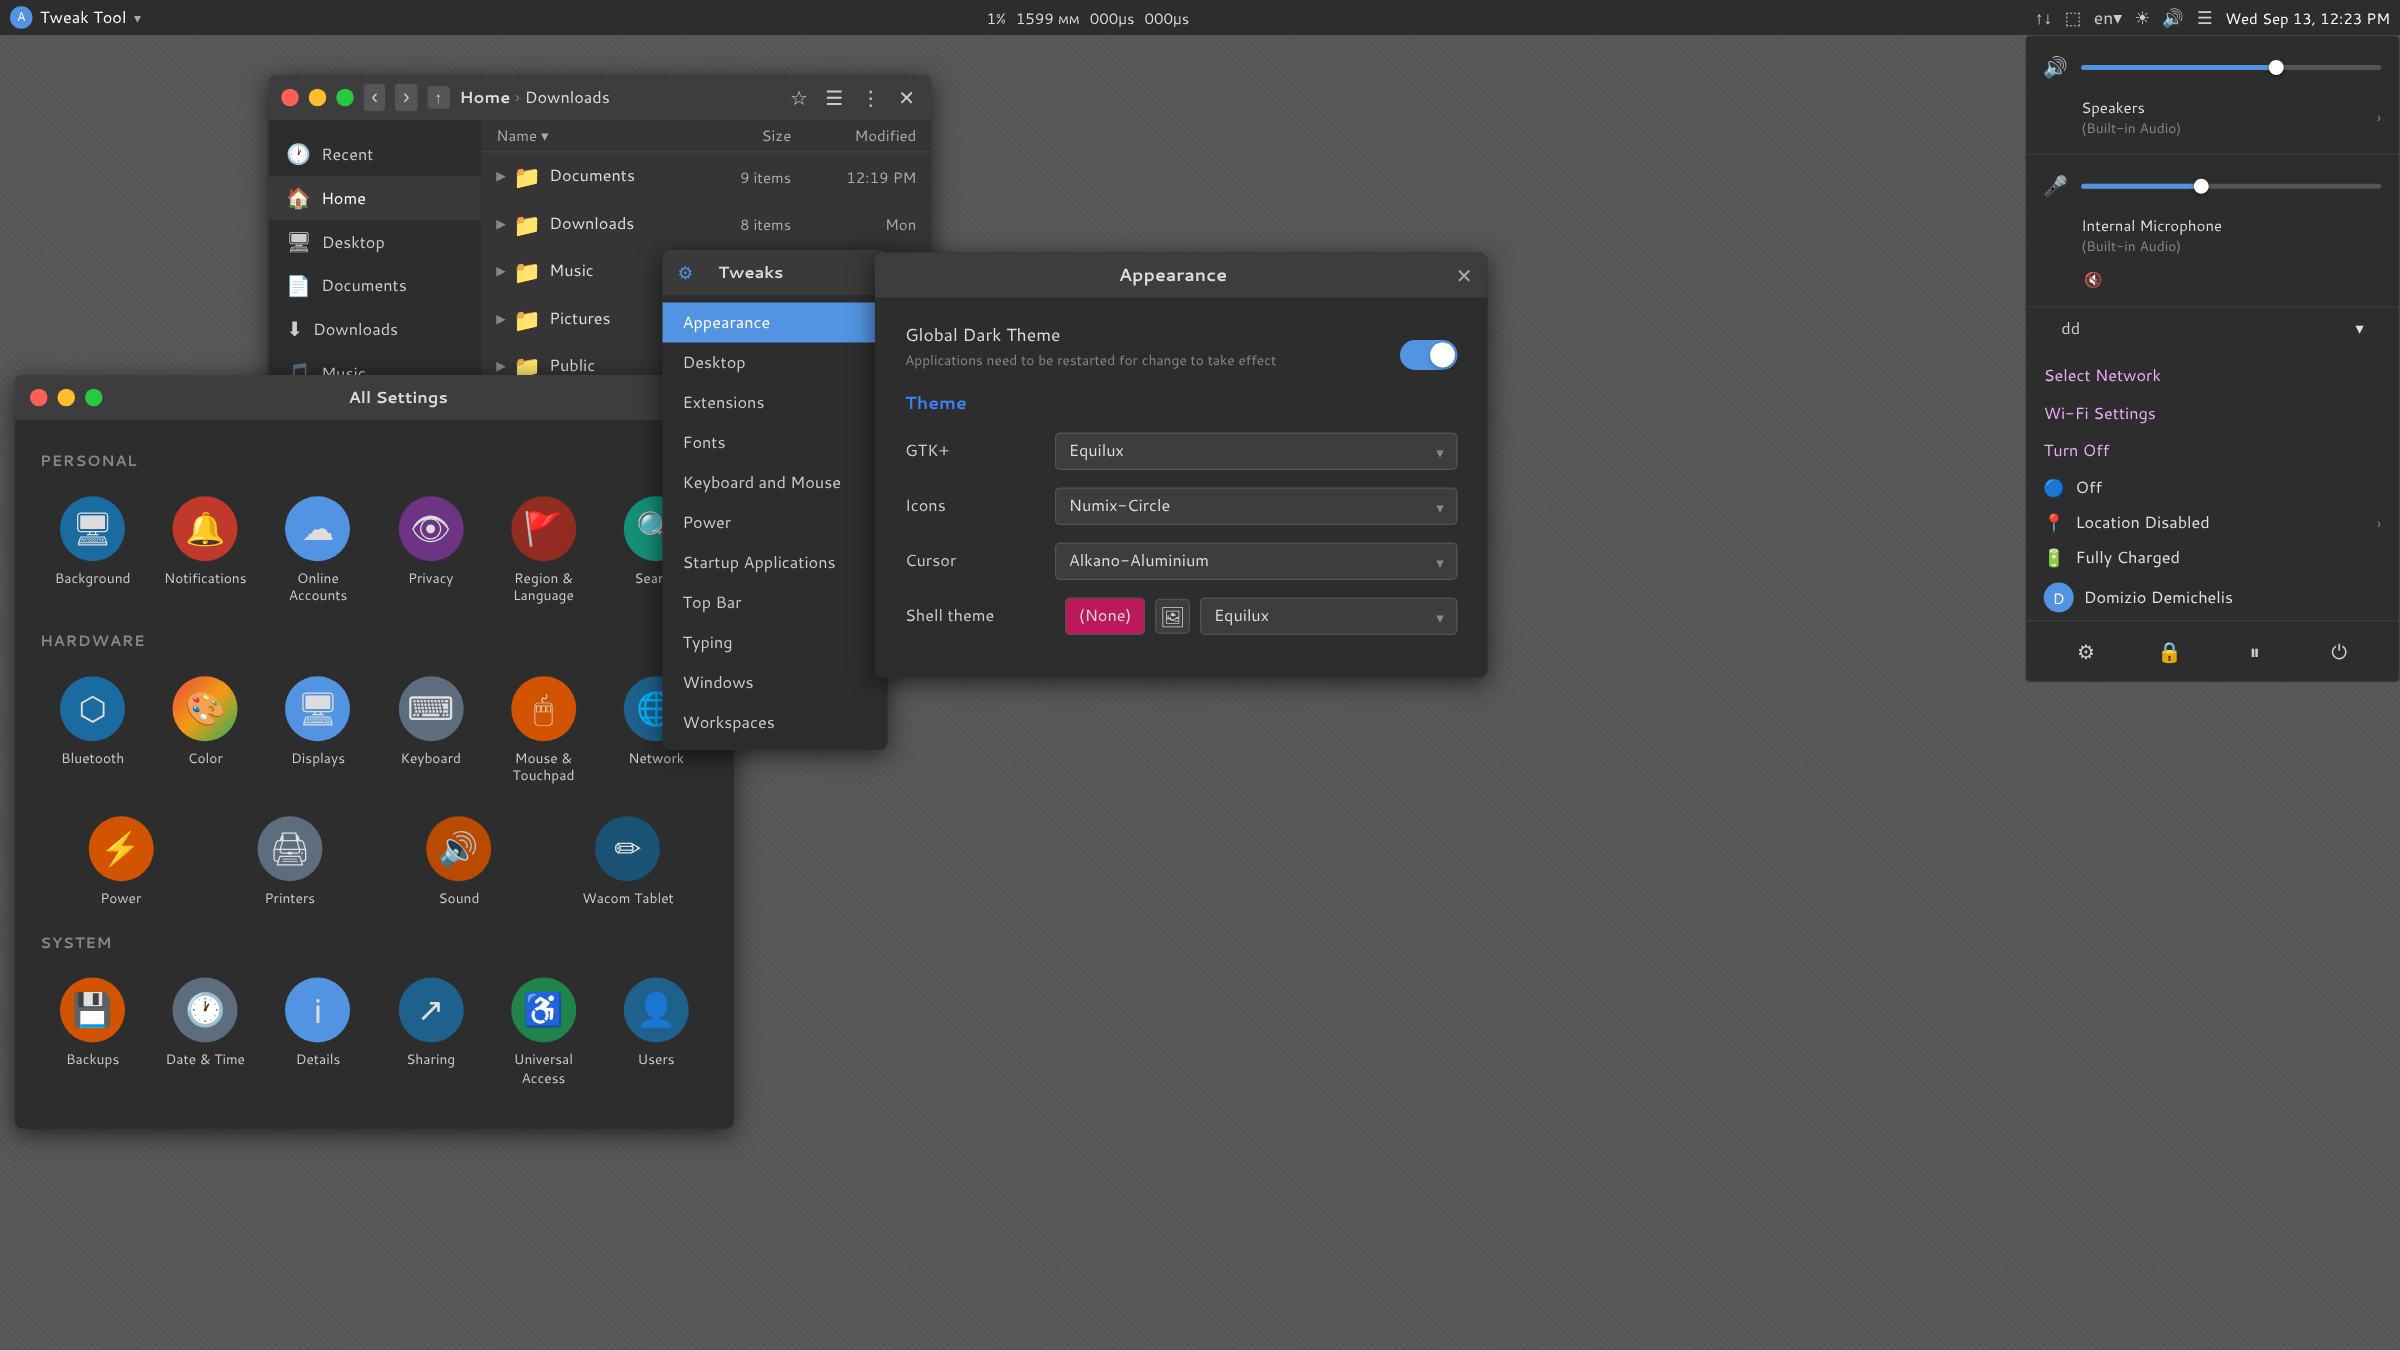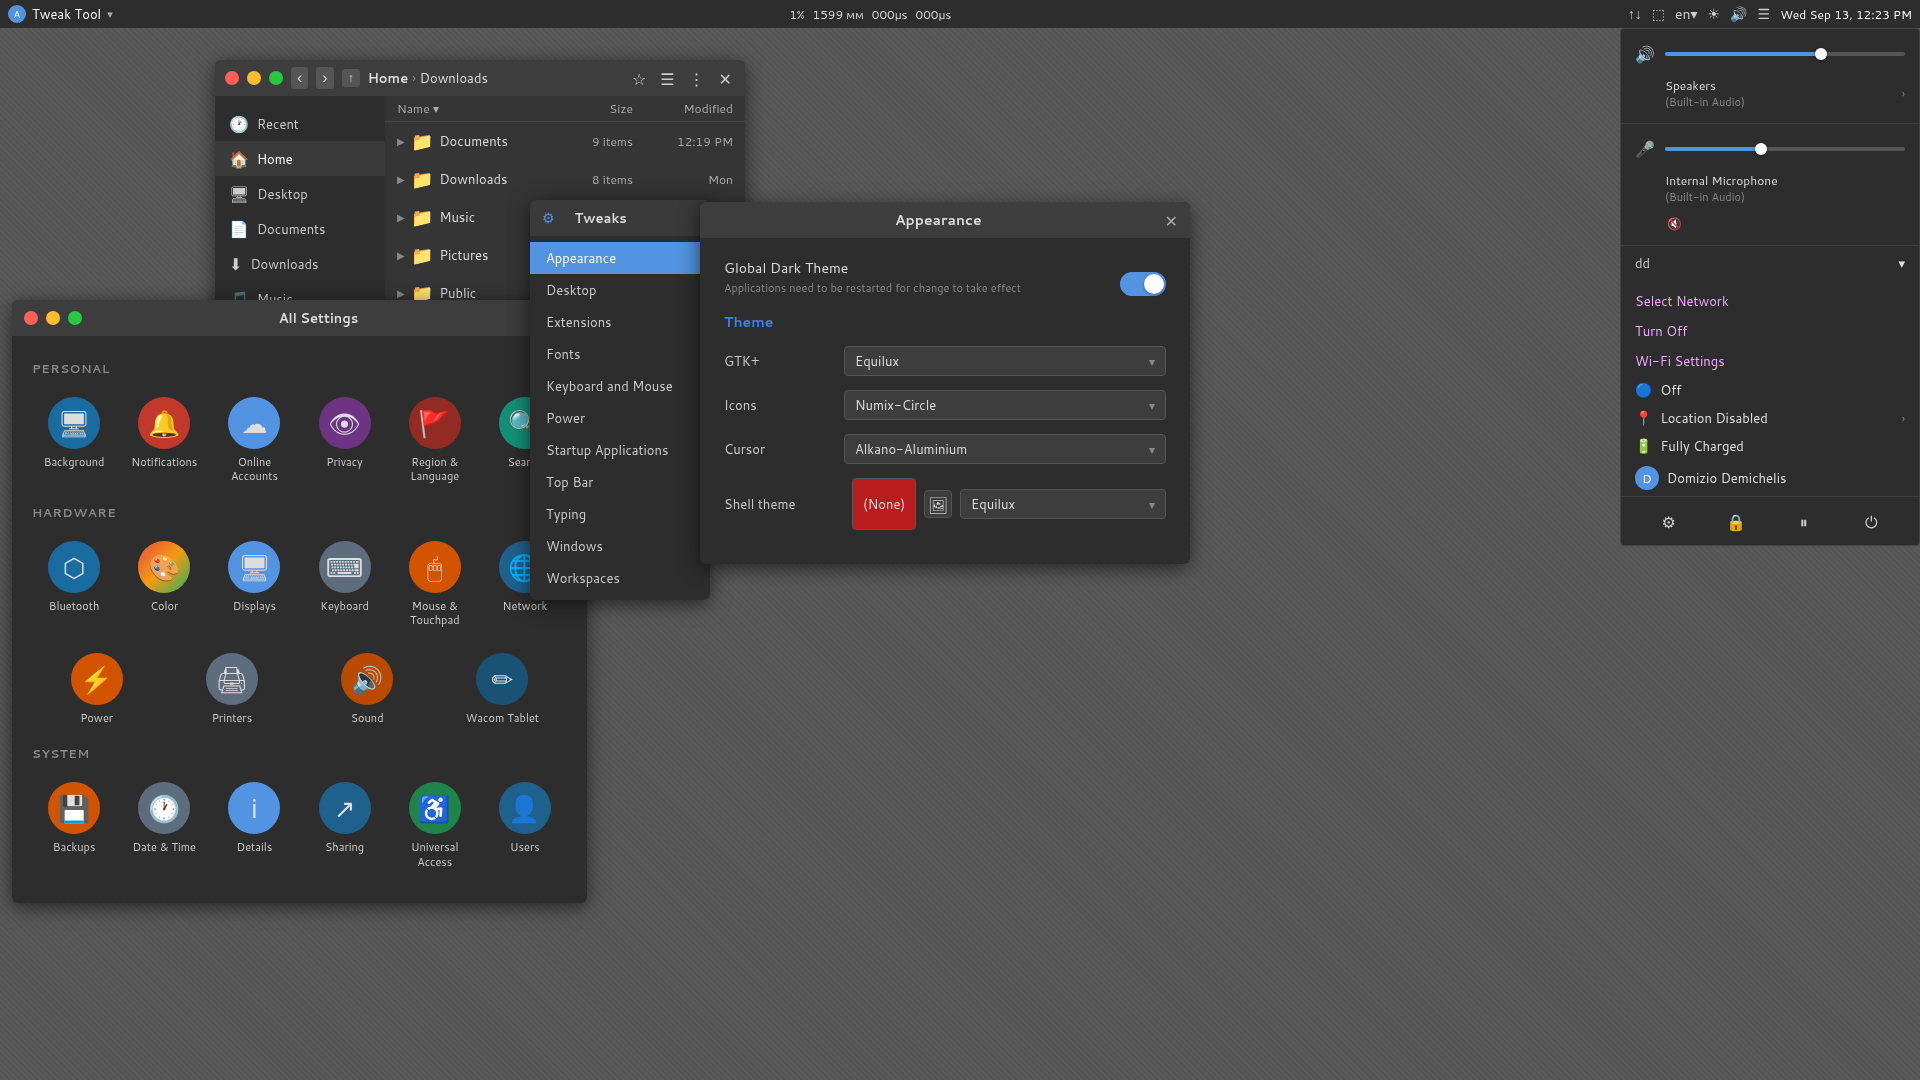--- a/index.html
+++ b/index.html
@@ -140,21 +140,21 @@
     }
     .tray-device-label {
       font-size: 12px;
       color: #ddd;
     }
     .tray-device-sub {
       font-size: 11px;
       color: #888;
     }
     .tray-network-section {
-      padding: 8px 14px;
+      padding: 8px 28px;
     }
     .tray-network-title {
       display: flex;
       align-items: center;
       justify-content: space-between;
       margin-bottom: 6px;
     }
     .tray-network-label {
       font-size: 13px;
       color: #ccc;
@@ -561,26 +561,26 @@
       align-items: center;
       margin-bottom: 14px;
       gap: 8px;
     }
     .shell-label {
       width: 120px;
       font-size: 13px;
       color: #ccc;
     }
     .shell-none-box {
-      background: #b91c1c;
+      background: #be185d;
       border: 1px solid #555;
       border-radius: 4px;
       color: #ddd;
       font-size: 13px;
-      padding: 16px 10px;
+      padding: 5px 10px;
       display: flex;
       align-items: center;
       gap: 6px;
     }
     .shell-icon-btn {
       width: 28px;
       height: 28px;
       background: #3d3d3d;
       border: 1px solid #555;
       border-radius: 4px;
@@ -670,22 +670,22 @@
     </div>
   </div>
 
   <div class="tray-network-section">
     <div class="tray-network-title">
       <span class="tray-network-label">dd</span>
       <span>▾</span>
     </div>
   </div>
   <div class="tray-menu-item">Select Network</div>
+  <div class="tray-menu-item">Wi-Fi Settings</div>
   <div class="tray-menu-item">Turn Off</div>
-  <div class="tray-menu-item">Wi-Fi Settings</div>
 
   <div class="tray-wifi-item">
     <span class="tray-wifi-icon">🔵</span>
     <span>Off</span>
   </div>
   <div class="tray-wifi-item">
     <span class="tray-wifi-icon">📍</span>
     <span>Location Disabled</span>
     <span style="flex:1"></span>
     <span class="tray-chevron">›</span>

